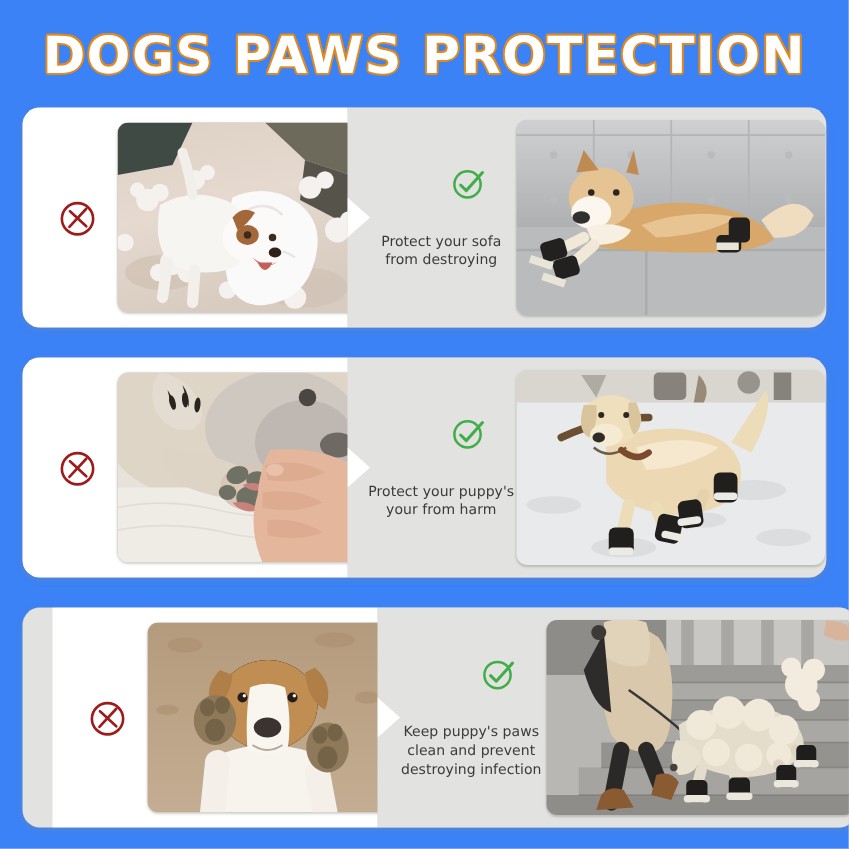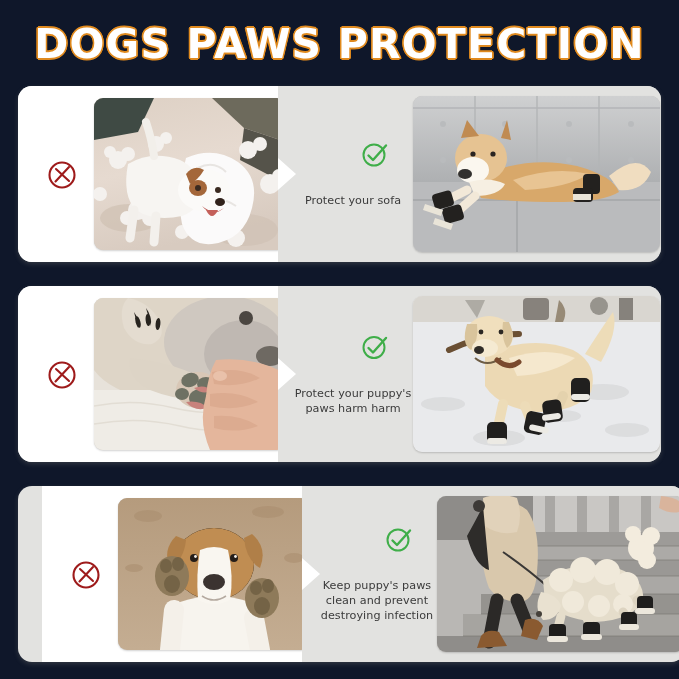--- a/index.html
+++ b/index.html
@@ -11,21 +11,21 @@
     height: 679px;
     background: #eeeeea;
     font-family: "Liberation Sans", sans-serif;
     overflow: hidden;
   }
 
   .page {
     position: relative;
     width: 679px;
     height: 679px;
-    background: #0f172a;
+    background: #3b82f6;
     box-sizing: border-box;
   }
 
   
   .title-wrap {
     position: absolute;
     left: 0;
     top: 16px;
     width: 679px;
     height: 56px;
@@ -247,20 +247,21 @@
 
       <div class="caption-block">
         <div class="check-mark">
           <svg viewBox="0 0 28 28" width="28" height="28">
             <circle cx="13" cy="15" r="10.5" fill="none" stroke="#3fae49" stroke-width="2"></circle>
             <path d="M7.5 15.5 L12 20 L25 5.5" fill="none" stroke="#3fae49" stroke-width="2.4" stroke-linecap="round" stroke-linejoin="round"></path>
           </svg>
         </div>
         <div class="caption-text">
           <span class="caption-line">Protect your sofa</span>
+          <span class="caption-line">from destroying</span>
         </div>
       </div>
 
       <div class="photo photo-right">
         <svg viewBox="0 0 247 156" preserveAspectRatio="none" class="scene">
           <defs>
             <linearGradient id="sofa1" x1="0" y1="0" x2="0" y2="1">
               <stop offset="0" stop-color="#cfd0d1"></stop>
               <stop offset="1" stop-color="#aeb0b2"></stop>
             </linearGradient>
@@ -393,21 +394,21 @@
 
       <div class="caption-block">
         <div class="check-mark">
           <svg viewBox="0 0 28 28" width="28" height="28">
             <circle cx="13" cy="15" r="10.5" fill="none" stroke="#3fae49" stroke-width="2"></circle>
             <path d="M7.5 15.5 L12 20 L25 5.5" fill="none" stroke="#3fae49" stroke-width="2.4" stroke-linecap="round" stroke-linejoin="round"></path>
           </svg>
         </div>
         <div class="caption-text">
           <span class="caption-line">Protect your puppy's</span>
-          <span class="caption-line">paws harm harm</span>
+          <span class="caption-line">your from harm</span>
         </div>
       </div>
 
       <div class="photo photo-right">
         <svg viewBox="0 0 247 156" preserveAspectRatio="none" class="scene">
           <rect width="247" height="156" fill="#e9eaec"></rect>
           <rect x="0" y="0" width="247" height="26" fill="#d9d6d0"></rect>
 
           <path d="M52 4 L64 22 L72 4 Z" fill="#9b9892" opacity="0.7"></path>
           <rect x="110" y="2" width="26" height="22" rx="4" fill="#5a554e" opacity="0.65"></rect>

